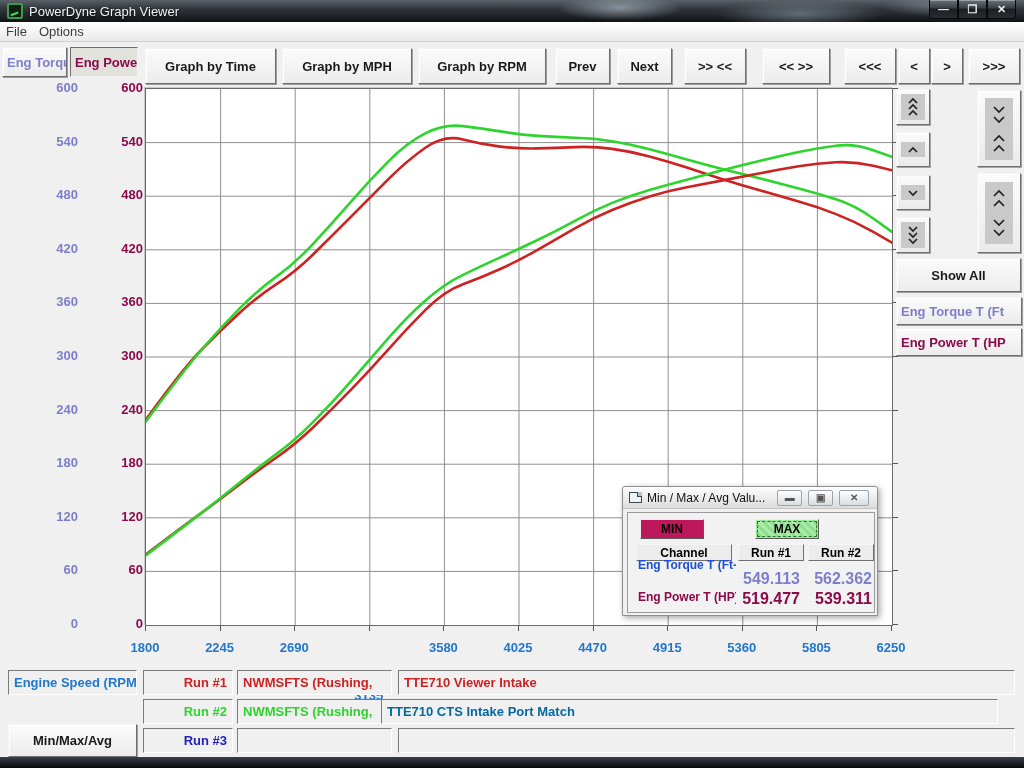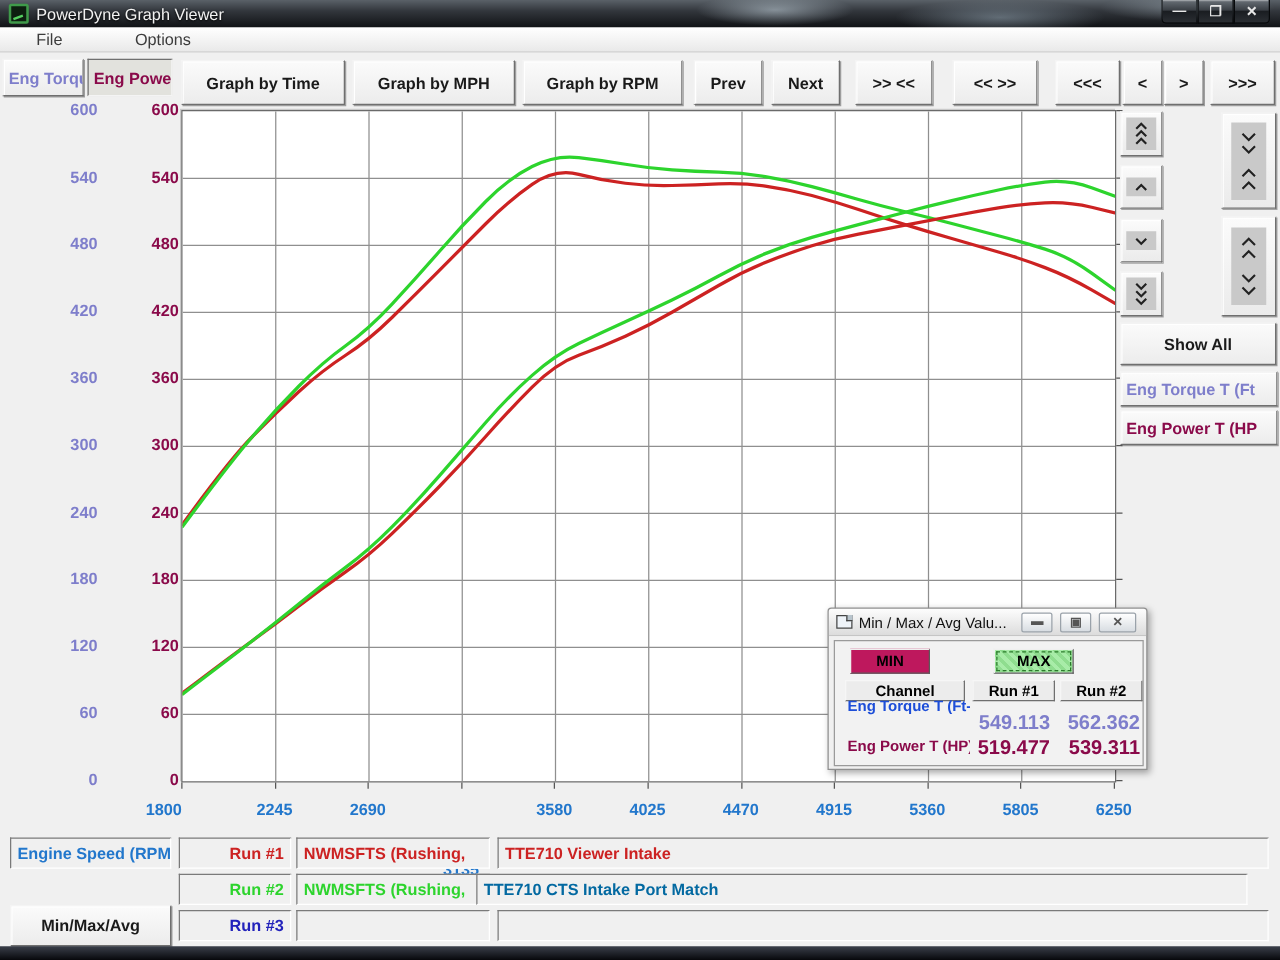--- a/index.html
+++ b/index.html
@@ -23,21 +23,21 @@
     background:linear-gradient(180deg,#6a7178 0%,#3a3f45 45%,#1a1d21 50%,#2a2e33 100%);
     box-shadow:inset 0 1px 0 rgba(255,255,255,.35); color:#e8e8e8; font-size:11px; font-weight:bold;
     display:flex; align-items:center; justify-content:center; }
   .winbtn.first { border-bottom-left-radius:4px; }
   .winbtn.last { border-bottom-right-radius:4px; }
 
   
   .menubar { position:absolute; left:0; top:22px; width:1024px; height:20px;
     background:linear-gradient(180deg,#ffffff,#e9e9e9); border-bottom:1px solid #d0d0d0;
     display:flex; align-items:center; color:#3c3c3c; font-size:13px; }
-  .menu-item { padding:0 29px; height:20px; line-height:20px; }
+  .menu-item { padding:0 6px; height:20px; line-height:20px; }
 
   
   .btn { position:absolute; background:linear-gradient(180deg,#fbfbfb,#ececec);
     border:1px solid; border-color:#f4f4f4 #6f6f6f #6f6f6f #f4f4f4;
     box-shadow:inset 1px 1px 0 #ffffff, 1px 1px 0 rgba(90,90,90,.55);
     font-family:"Liberation Sans", sans-serif; font-weight:bold; font-size:13px; color:#1a1a1a;
     display:flex; align-items:center; justify-content:center; white-space:nowrap; overflow:hidden; }
   .btn.pressed { background:#e2e2dd; border-color:#6f6f6f #f4f4f4 #f4f4f4 #6f6f6f; box-shadow:none; }
   .btn.left-txt { justify-content:flex-start; padding-left:4px; }
 
@@ -53,21 +53,21 @@
   .scrollbtn { position:absolute; background:linear-gradient(180deg,#fbfbfb,#ebebeb);
     border:1px solid; border-color:#f4f4f4 #6f6f6f #6f6f6f #f4f4f4;
     box-shadow:inset 1px 1px 0 #fff, 1px 1px 0 rgba(90,90,90,.5);
     display:flex; align-items:center; justify-content:center; }
   .scrollpad { background:#c9c9c9; display:flex; align-items:center; justify-content:center; padding:3px 5px; }
   .scrollbtn svg { display:block; }
 
   
   #dialog { position:absolute; left:622px; top:486px; width:256px; height:130px;
     background:#f0f0f0; border:1px solid #8f8f8f; border-radius:3px 3px 0 0;
-    box-shadow:2px 2px 6px rgba(0,0,0,.35); z-index:10;margin-left:40px; }
+    box-shadow:2px 2px 6px rgba(0,0,0,.35); z-index:10; }
   .dlg-titlebar { position:relative; height:22px; border-bottom:1px solid #c5c5c5; border-radius:3px 3px 0 0;
     background:linear-gradient(180deg,#fdfdfd,#dcdcdc); display:flex; align-items:center; font-size:12px; color:#111; }
   .dlg-icon { width:13px; height:11px; margin:0 5px 0 6px; border:1px solid #444; background:#eef3f8; position:relative; }
   .dlg-icon::after { content:""; position:absolute; right:-1px; top:-1px; width:4px; height:4px; background:#b8c4cc; border-left:1px solid #444; border-bottom:1px solid #444; }
   .dlg-winbtn { width:25px; height:16px; margin-left:6px; border:1px solid #9aa2aa;
     background:linear-gradient(180deg,#ffffff,#d8dde2); border-radius:2px;
     display:flex; align-items:center; justify-content:center; color:#555; font-size:10px; font-weight:bold; }
   .dlg-body { position:absolute; left:4px; top:25px; width:248px; height:101px; border:1px solid #9a9a9a; background:#f2f2f2; }
   .dlg-btn { position:absolute; top:6px; width:64px; height:20px; font-size:12px; font-weight:bold;
     display:flex; align-items:center; justify-content:center;
@@ -174,21 +174,21 @@
       <div class="tickmark" style="left: 893px; top: 463.2px; width: 5px; height: 1px;"></div>
       <div class="ylab" style="left: 18px; top: 508.8px; color: rgb(126, 126, 203);">120</div>
       <div class="ylab" style="left: 83px; top: 508.8px; color: rgb(138, 10, 74);">120</div>
       <div class="tickmark" style="left: 893px; top: 516.8px; width: 5px; height: 1px;"></div>
       <div class="ylab" style="left: 18px; top: 562.4px; color: rgb(126, 126, 203);">60</div>
       <div class="ylab" style="left: 83px; top: 562.4px; color: rgb(138, 10, 74);">60</div>
       <div class="tickmark" style="left: 893px; top: 570.4px; width: 5px; height: 1px;"></div>
       <div class="ylab" style="left: 18px; top: 616px; color: rgb(126, 126, 203);">0</div>
       <div class="ylab" style="left: 83px; top: 616px; color: rgb(138, 10, 74);">0</div>
       <div class="tickmark" style="left: 893px; top: 624px; width: 5px; height: 1px;"></div>
-      <div class="xlab" style="left: 99px; top: 640px; color: rgb(34, 119, 204);">1800</div>
+      <div class="xlab" style="left: 113px; top: 640px; color: rgb(34, 119, 204);">1800</div>
       <div class="tickmark" style="left: 145px; top: 626px; width: 1px; height: 5px;"></div>
       <div class="xlab" style="left: 187.6px; top: 640px; color: rgb(34, 119, 204);">2245</div>
       <div class="tickmark" style="left: 219.6px; top: 626px; width: 1px; height: 5px;"></div>
       <div class="xlab" style="left: 262.2px; top: 640px; color: rgb(34, 119, 204);">2690</div>
       <div class="tickmark" style="left: 294.2px; top: 626px; width: 1px; height: 5px;"></div>
       <div class="xlab" style="left: 336.8px; top: 640px; color: rgb(34, 119, 204); margin-top: 48px;">3135</div>
       <div class="tickmark" style="left: 368.8px; top: 626px; width: 1px; height: 5px;"></div>
       <div class="xlab" style="left: 411.4px; top: 640px; color: rgb(34, 119, 204);">3580</div>
       <div class="tickmark" style="left: 443.4px; top: 626px; width: 1px; height: 5px;"></div>
       <div class="xlab" style="left: 486px; top: 640px; color: rgb(34, 119, 204);">4025</div>

